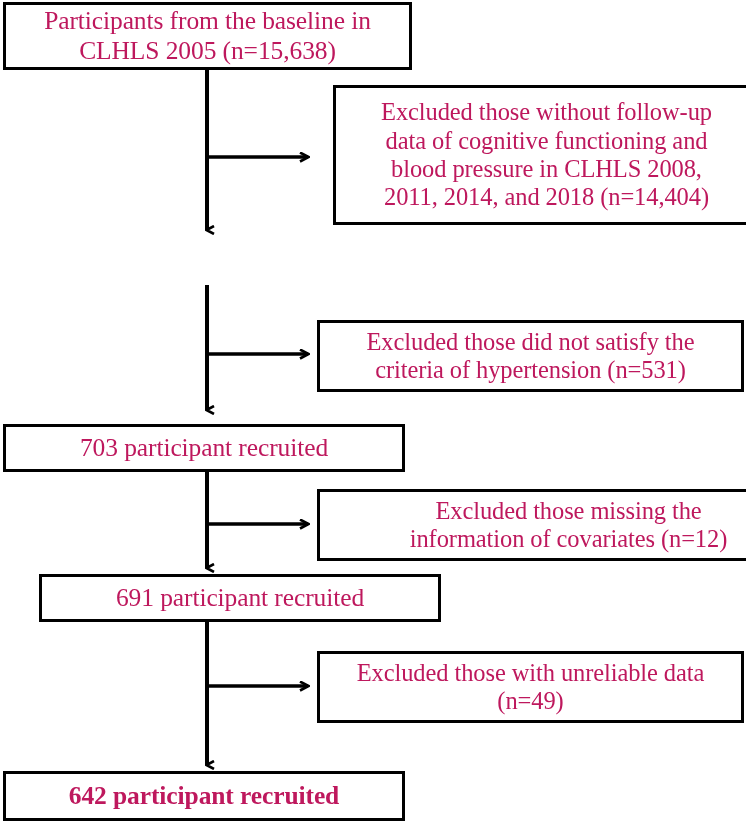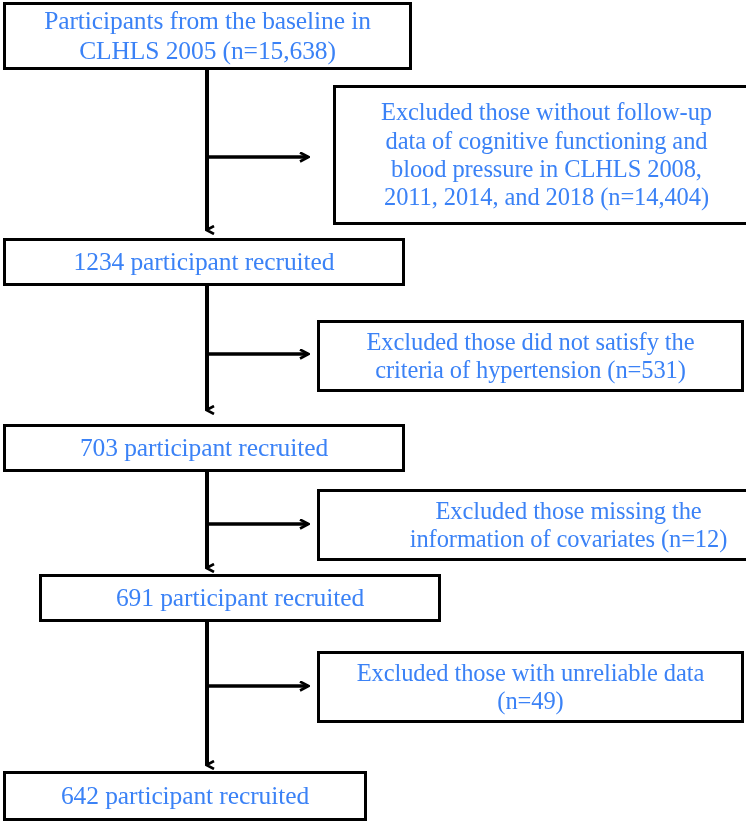--- a/index.html
+++ b/index.html
@@ -17,21 +17,21 @@
   }
   .node {
     position: absolute;
     box-sizing: border-box;
     border: 3px solid #000000;
     background: #ffffff;
     display: flex;
     align-items: center;
     justify-content: center;
     text-align: center;
-    color: #3b82f6;
+    color: #be185d;
     line-height: 1.16;
     font-size: 25px;
     letter-spacing: -0.1px;
     padding: 0 6px;
   }
   .node .txt {
     display: block;
     width: 100%;
     white-space: pre-line;
   }
@@ -92,33 +92,30 @@
     <g stroke="#000" stroke-width="3.4" fill="none">
       <path d="M207,686 L308,686" marker-end="url(#arrowRight)"></path>
     </g>
   </svg>
 
   <div class="node main-node" style="left:3px; top:2px; width:409px; height:68px;">
     <span class="txt">Participants from the baseline in
 CLHLS 2005 (n=15,638)</span>
   </div>
 
-  <div class="node main-node" style="left:3px; top:238px; width:402px; height:48px;">
-    <span class="txt">1234 participant recruited</span>
-  </div>
 
   <div class="node main-node" style="left:3px; top:424px; width:402px; height:48px;">
     <span class="txt">703 participant recruited</span>
   </div>
 
   <div class="node main-node" style="left:3px; top:574px; width:402px; height:48px;margin-left:36px;">
     <span class="txt">691 participant recruited</span>
   </div>
 
-  <div class="node main-node" style="left:3px; top:771px; width:364px; height:50px;">
+  <div class="node main-node" style="left:3px; top:771px; width:402px; height:50px;font-weight:bold;">
     <span class="txt">642 participant recruited</span>
   </div>
 
   <div class="node excl-node" style="left:317px; top:85px; width:427px; height:140px;margin-left:16px;">
     <span class="txt">Excluded those without follow-up
 data of cognitive functioning and
 blood pressure in CLHLS 2008,
 2011, 2014, and 2018 (n=14,404)</span>
   </div>
 

